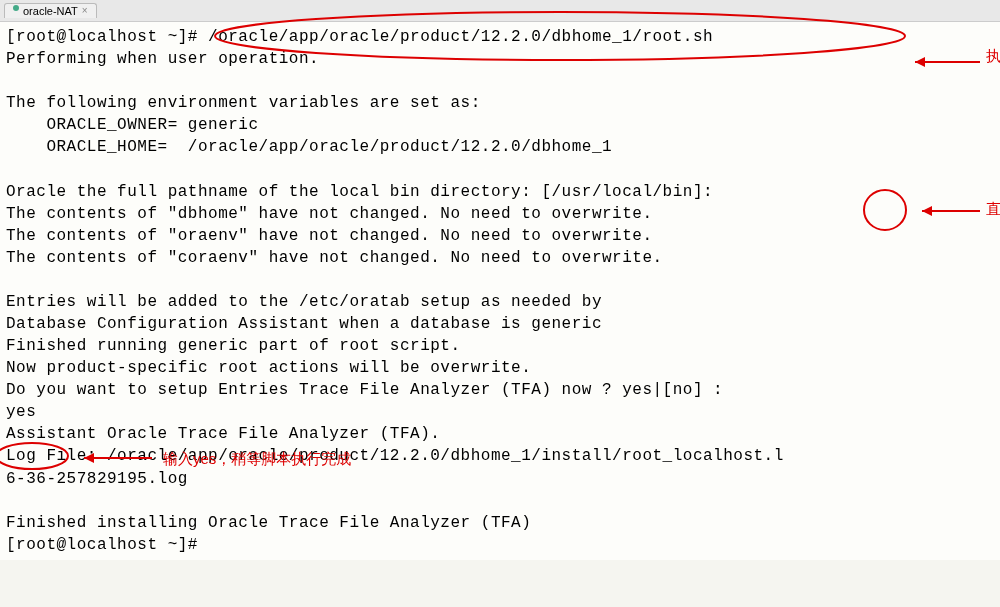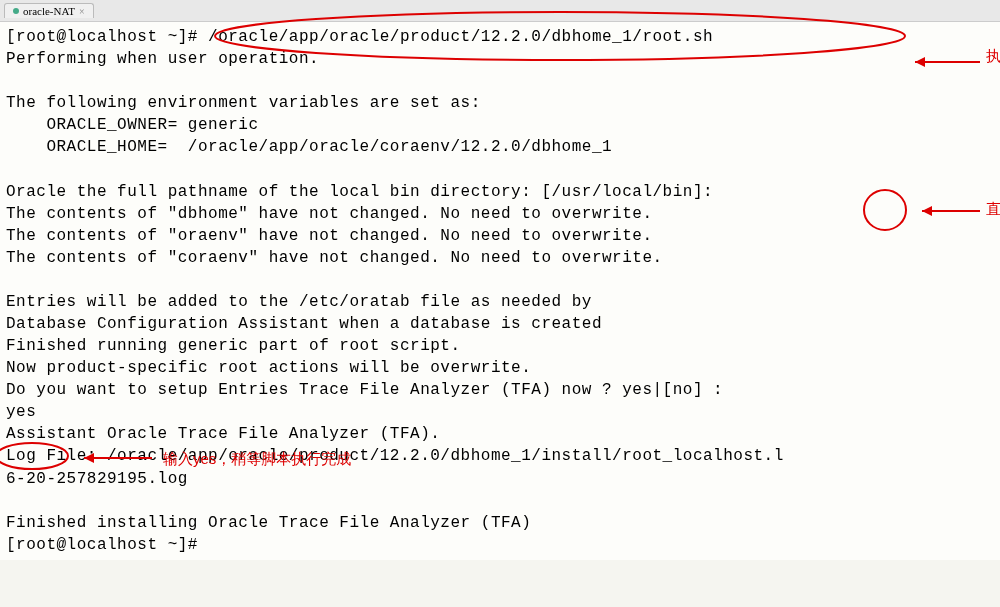--- a/index.html
+++ b/index.html
@@ -19,23 +19,23 @@
       display: flex;
       align-items: center;
       padding-left: 4px;
     }
     .tab {
       background: #f0f0f0;
       border: 1px solid #bbb;
       border-bottom: none;
       padding: 1px 8px;
       font-size: 11px;
-      font-family: Liberation Serif, serif;
+      font-family: Liberation Sans, sans-serif;
       display: flex;
-      align-items: center;
+      align-items: flex-start;
       gap: 4px;
       border-radius: 3px 3px 0 0;
     }
     .tab-dot {
       width: 6px;
       height: 6px;
       background: #4a8;
       border-radius: 50%;
     }
     .tab-close {
@@ -76,36 +76,36 @@
     <span>oracle-NAT</span>
     <span class="tab-close">×</span>
   </div>
 </div>
 
 <div class="terminal"><span>[root@localhost ~]# </span><span>/oracle/app/oracle/product/12.2.0/dbhome_1/root.sh</span>
 <span>Performing when user operation.</span>
 <span></span>
 <span>The following environment variables are set as:</span>
 <span>    ORACLE_OWNER= generic</span>
-<span>    ORACLE_HOME=  /oracle/app/oracle/coraenv/12.2.0/dbhome_1</span>
+<span>    ORACLE_HOME=  /oracle/app/oracle/product/12.2.0/dbhome_1</span>
 <span></span>
 <span>Oracle the full pathname of the local bin directory: [/usr/local/bin]:</span>
 <span>The contents of "dbhome" have not changed. No need to overwrite.</span>
 <span>The contents of "oraenv" have not changed. No need to overwrite.</span>
 <span>The contents of "coraenv" have not changed. No need to overwrite.</span>
 <span></span>
-<span>Entries will be added to the /etc/oratab file as needed by</span>
-<span>Database Configuration Assistant when a database is created</span>
+<span>Entries will be added to the /etc/oratab setup as needed by</span>
+<span>Database Configuration Assistant when a database is generic</span>
 <span>Finished running generic part of root script.</span>
 <span>Now product-specific root actions will be overwrite.</span>
 <span>Do you want to setup Entries Trace File Analyzer (TFA) now ? yes|[no] :</span>
 <span>yes</span>
 <span>Assistant Oracle Trace File Analyzer (TFA).</span>
 <span>Log File: /oracle/app/oracle/product/12.2.0/dbhome_1/install/root_localhost.l</span>
-<span>6-20-257829195.log</span>
+<span>6-36-257829195.log</span>
 <span></span>
 <span>Finished installing Oracle Trace File Analyzer (TFA)</span>
 <span>[root@localhost ~]#</span></div>
 
 <div class="annotation-layer">
 
   <svg class="anno" style="left:200px; top:8px; width:720px; height:60px;">
     <ellipse cx="360" cy="28" rx="345" ry="24" fill="none" stroke="#d00" stroke-width="2"></ellipse>
   </svg>
 

